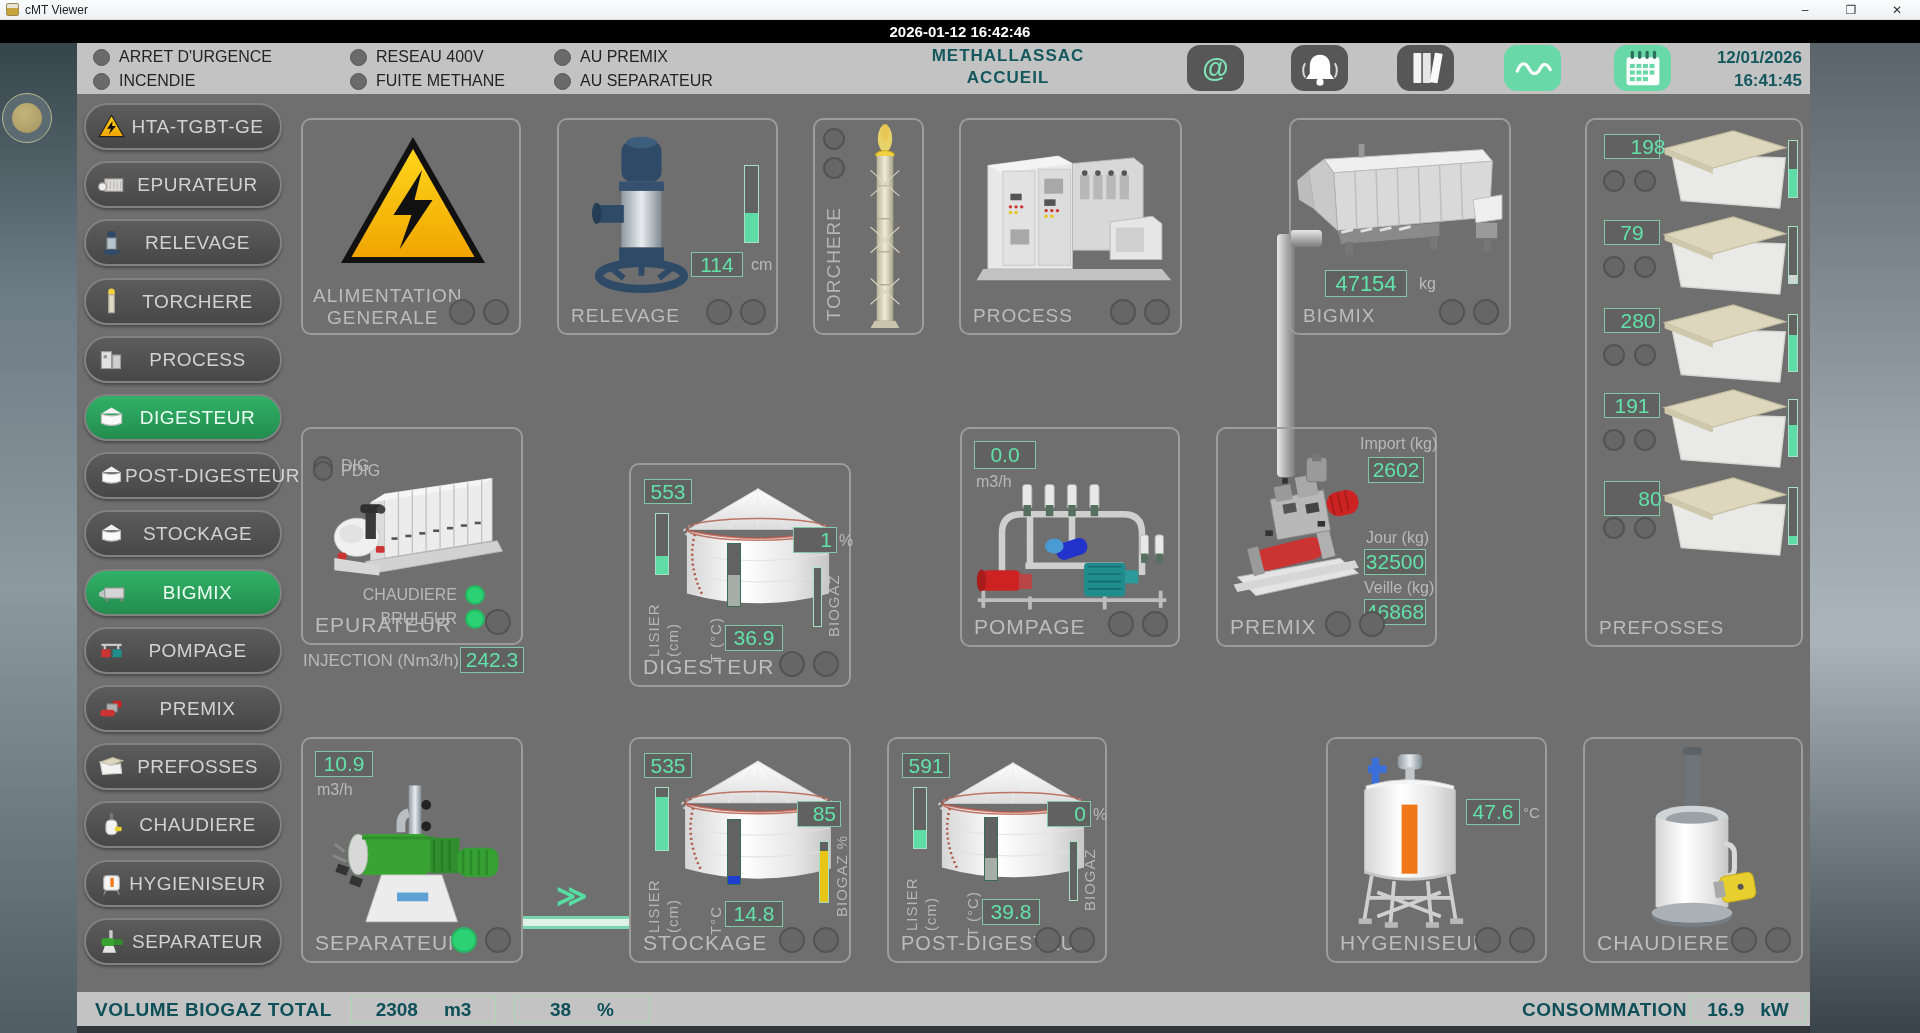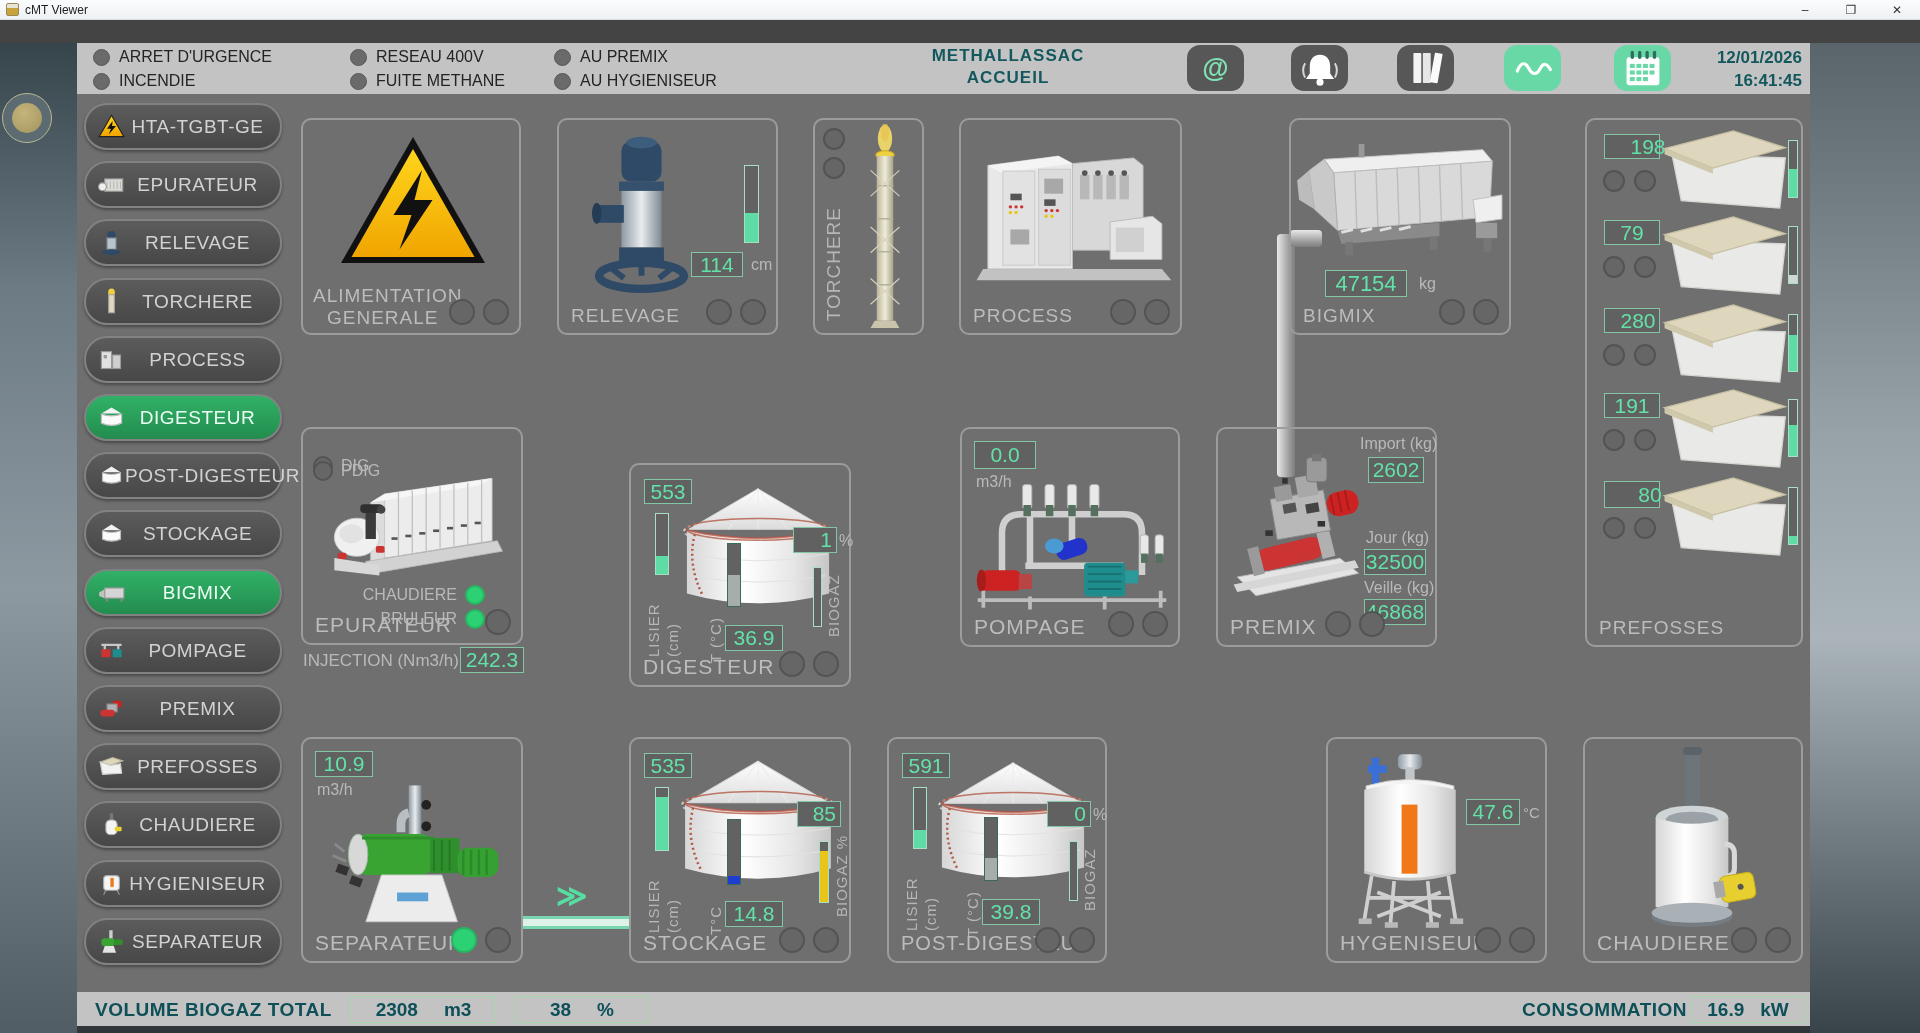--- a/index.html
+++ b/index.html
@@ -126,20 +126,23 @@
   <div class="abs titlebar">
     <div class="app-icon"></div>
     <span class="app-title">cMT Viewer</span>
     <div class="win-controls">
       <span class="wbtn">–</span>
       <span class="wbtn">❐</span>
       <span class="wbtn">✕</span>
     </div>
   </div>
 
+  <div class="abs statusbar">
+    <span>2026-01-12 16:42:46</span>
+  </div>
 
   <div class="abs edge-left">
     <div class="abs knob">
         <div class="knob-inner"></div>
       </div>
   </div>
   <div class="abs edge-right"></div>
 
   <div class="abs hmi-header"></div>
   <div class="abs alarm-row" style="left:93px;top:48px;">
@@ -157,21 +160,21 @@
   <div class="abs alarm-row" style="left:350px;top:72px;">
     <span class="alarm-dot"></span>
     <span class="alarm-label">FUITE METHANE</span>
   </div>
   <div class="abs alarm-row" style="left:554px;top:48px;">
     <span class="alarm-dot"></span>
     <span class="alarm-label">AU PREMIX</span>
   </div>
   <div class="abs alarm-row" style="left:554px;top:72px;">
     <span class="alarm-dot"></span>
-    <span class="alarm-label">AU HYGIENISEUR</span>
+    <span class="alarm-label">AU SEPARATEUR</span>
   </div>
   <div class="abs hmi-title" style="left:878px;top:45px;width:260px;">
     <div>METHALLASSAC</div>
     <div>ACCUEIL</div>
   </div>
 
   <div class="abs htile dark" style="left:1187px;top:45px;">
     <span class="at-glyph">@</span>
   </div>
   <div class="abs htile dark" style="left:1291px;top:45px;">
@@ -519,21 +522,21 @@
         <span class="led sm"></span>
         <span class="led sm"></span>
       </div>
     <svg class="abs" style="left:72px;top:265px;" width="130" height="86" viewBox="0 0 140 92">
         <use href="#binshape"></use>
       </svg>
     <div class="abs vgauge" style="left:201px;top:279px;width:10px;height:58px;">
         <div class="vfill" style="height: 55%;"></div>
       </div>
 
-    <div class="abs vbox" style="left:17px;top:361px;width:56px;height:27px;padding-left:36px;">80</div>
+    <div class="abs vbox" style="left:17px;top:361px;width:56px;height:35px;padding-left:36px;">80</div>
     <div class="abs" style="left:16px;top:397px;display:flex;gap:9px;">
         <span class="led sm"></span>
         <span class="led sm"></span>
       </div>
     <svg class="abs" style="left:72px;top:353px;" width="130" height="86" viewBox="0 0 140 92">
         <use href="#binshape"></use>
       </svg>
     <div class="abs vgauge" style="left:201px;top:367px;width:10px;height:58px;">
         <div class="vfill" style="height: 15%;"></div>
       </div>

